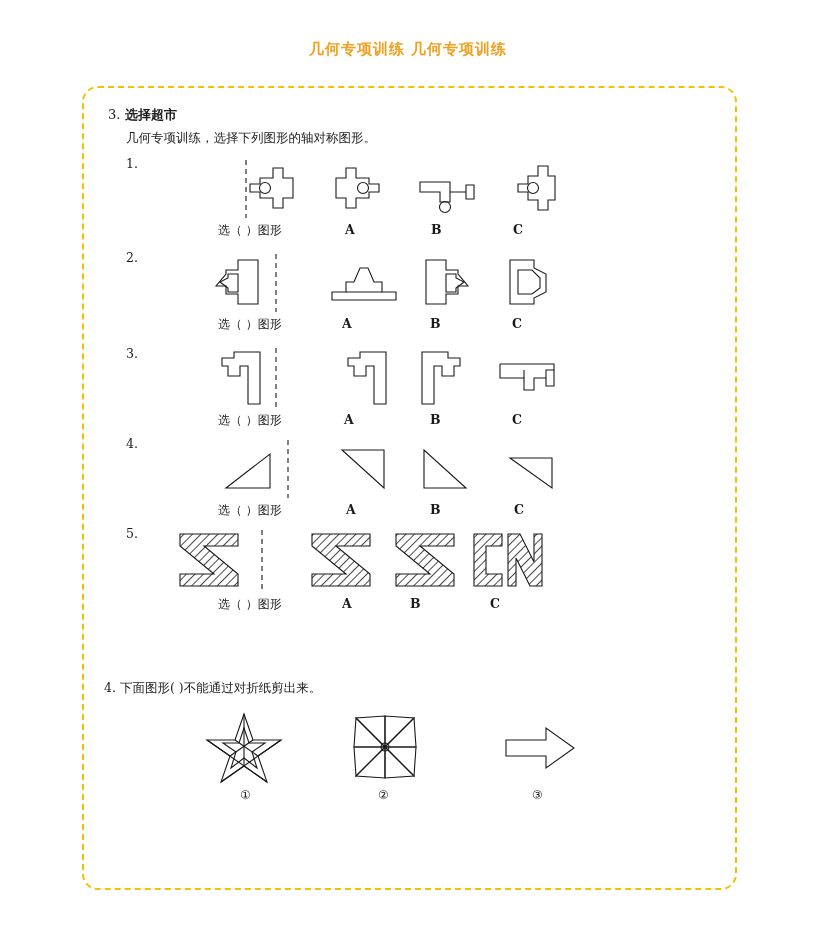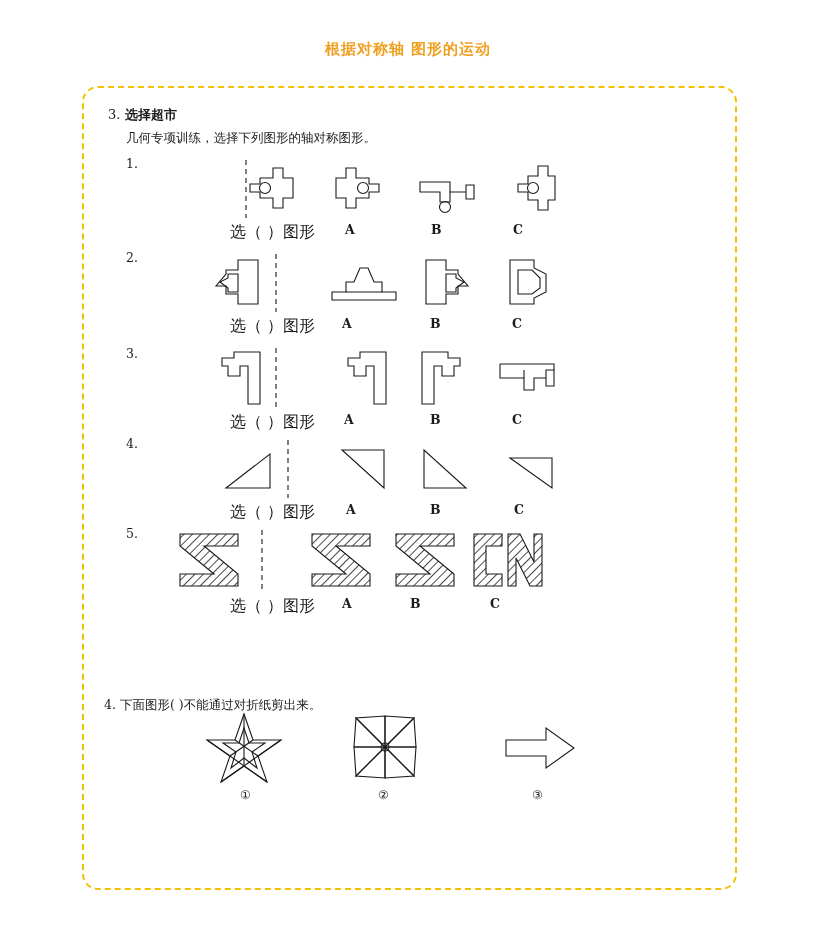--- a/index.html
+++ b/index.html
@@ -73,57 +73,55 @@
     top: 0;
     width: 600px;
     height: 64px;
   }
   .fig {
     position: absolute;
     top: 0;
   }
   .answer-line {
     position: absolute;
-    font-size: 16px;
+    font-size: 12px;
     font-family: "DejaVu Serif", serif;
     white-space: nowrap;
-    margin-left: 12px;
   }
   .choice-letter {
     position: absolute;
     font-size: 12.5px;
     font-weight: bold;
     font-family: "DejaVu Serif", serif;
   }
   .q4-text {
     position: absolute;
     left: 20px;
     top: 592px;
     font-size: 12.5px;
     font-family: "DejaVu Serif", serif;
-    margin-top: 17px;
   }
   .q4-figs {
     position: absolute;
     left: 20px;
     top: 620px;
     width: 600px;
     height: 90px;
   }
   .q4-cap {
     position: absolute;
     font-size: 12px;
     font-family: "DejaVu Serif", serif;
   }
   svg { display: block; }
 </style>
 </head>
 <body>
 
-<div class="page-title">根据对称轴  图形的运动</div>
+<div class="page-title">几何专项训练  几何专项训练</div>
 
 <div class="worksheet-box">
 
   <div class="section-head">
     <span class="num">3.</span>
     <span>选择超市</span>
   </div>
 
   <div class="section-sub">几何专项训练，选择下列图形的轴对称图形。</div>
 

